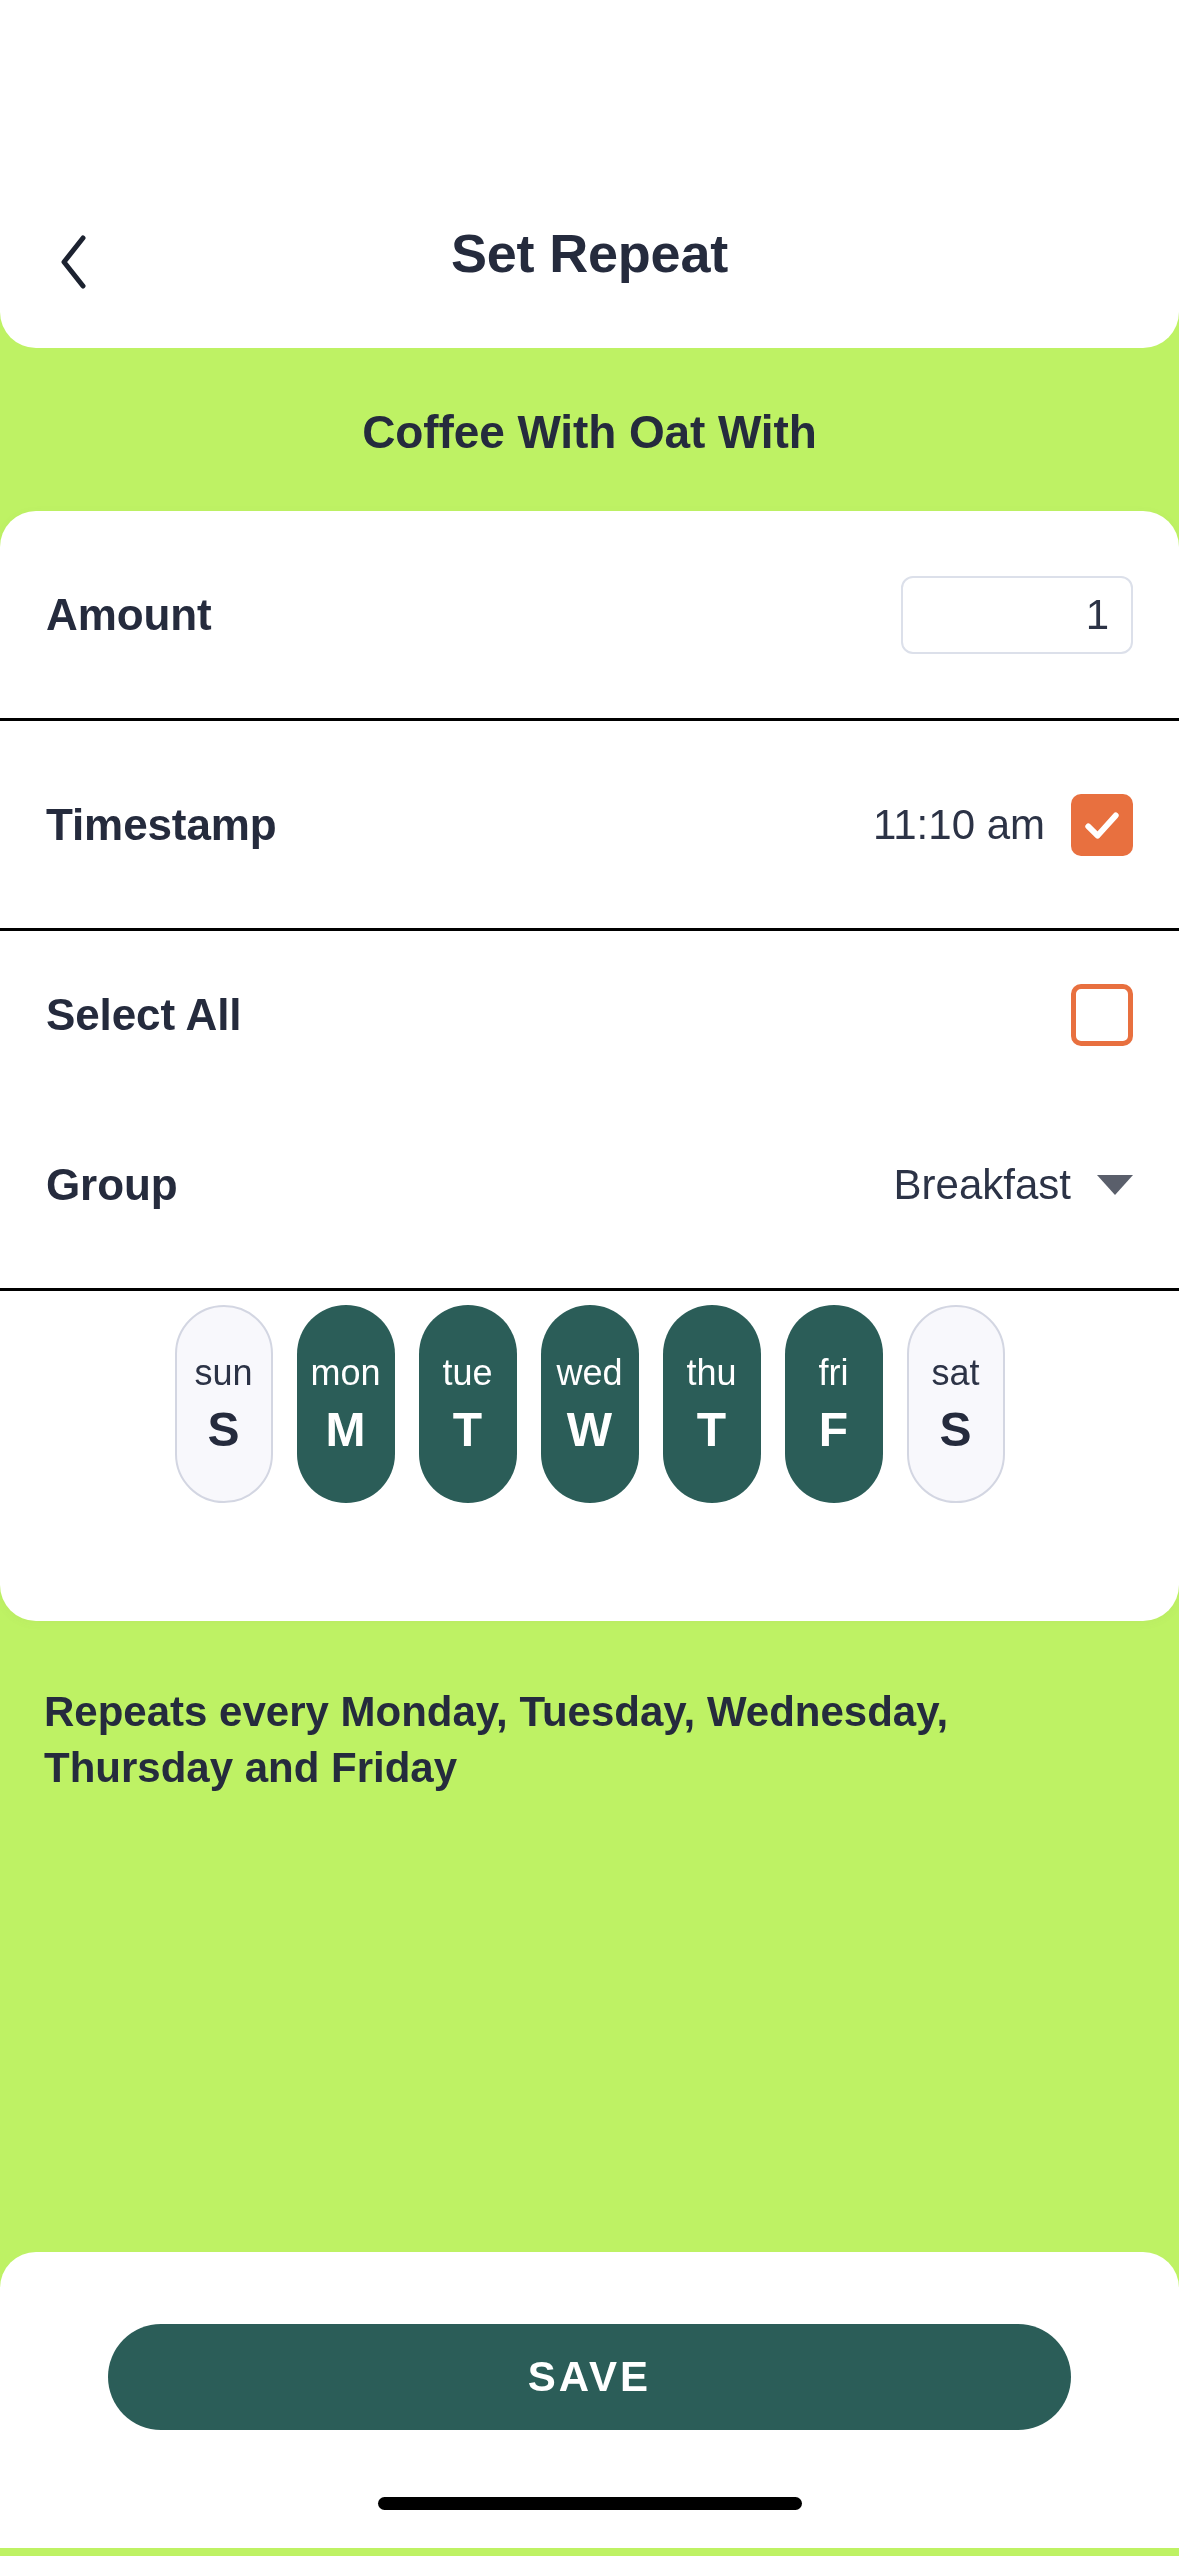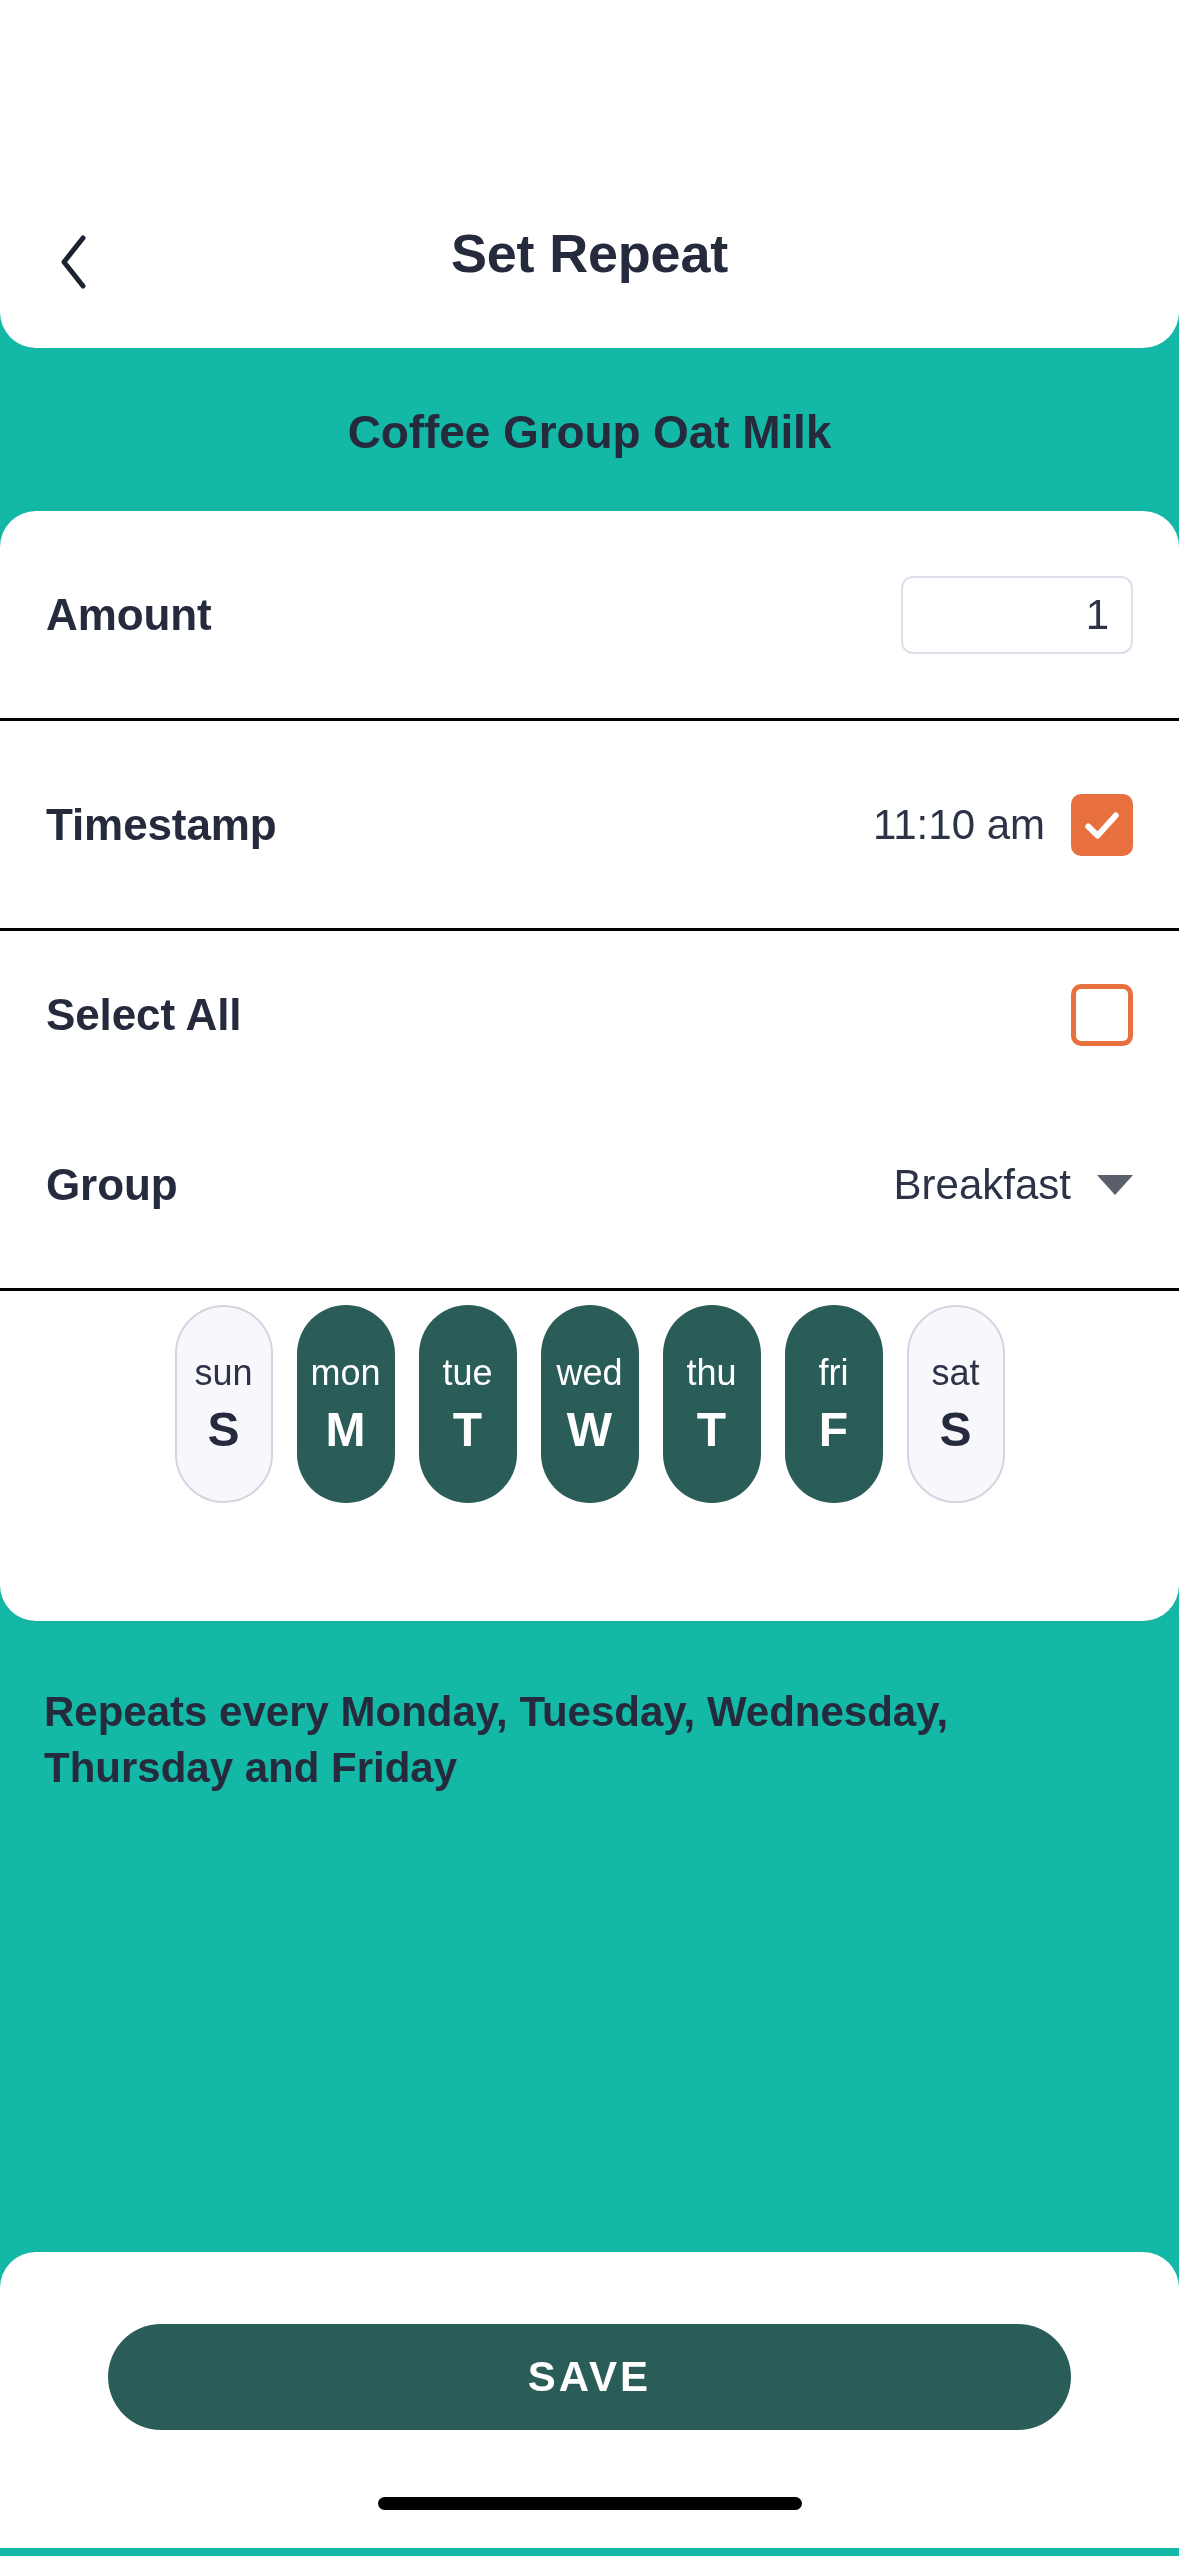--- a/index.html
+++ b/index.html
@@ -2,21 +2,21 @@
 <html><head>
 <meta charset="utf-8">
 <style>
   * { margin:0; padding:0; box-sizing:border-box; }
   html, body {
     width:1179px; height:2556px;
     background:#FDFCF6;
     font-family:"Liberation Sans", sans-serif;
     overflow:hidden;
   }
-  .phone { position:relative; width:1179px; height:2556px; background:#14b8a6; }
+  .phone { position:relative; width:1179px; height:2556px; background:#bef264; }
 
   
   .statusbar {
     position:absolute; top:0; left:0; width:1179px; height:205px;
     background:#FFFFFF;
   }
   .sb-time {
     position:absolute; left:108px; top:52px;
     font-size:56px; font-weight:600; color:#111317;
     letter-spacing:0.5px;
@@ -224,21 +224,21 @@
 
   <div class="nav">
     <div class="nav-back">
       <svg width="34" height="58" viewBox="0 0 34 58">
         <path d="M27 5 L8 29 L27 53" stroke="#1C2230" stroke-width="5" fill="none" stroke-linecap="round" stroke-linejoin="round"></path>
       </svg>
     </div>
     <div class="nav-title">Set Repeat</div>
   </div>
 
-  <div class="recipe-title">Coffee Group Oat Milk</div>
+  <div class="recipe-title">Coffee With Oat With</div>
 
   <div class="card">
 
     <div class="row">
       <div class="row-label">Amount</div>
       <div class="amount-input" placeholder="1">1</div>
     </div>
 
 
     <div class="row">

